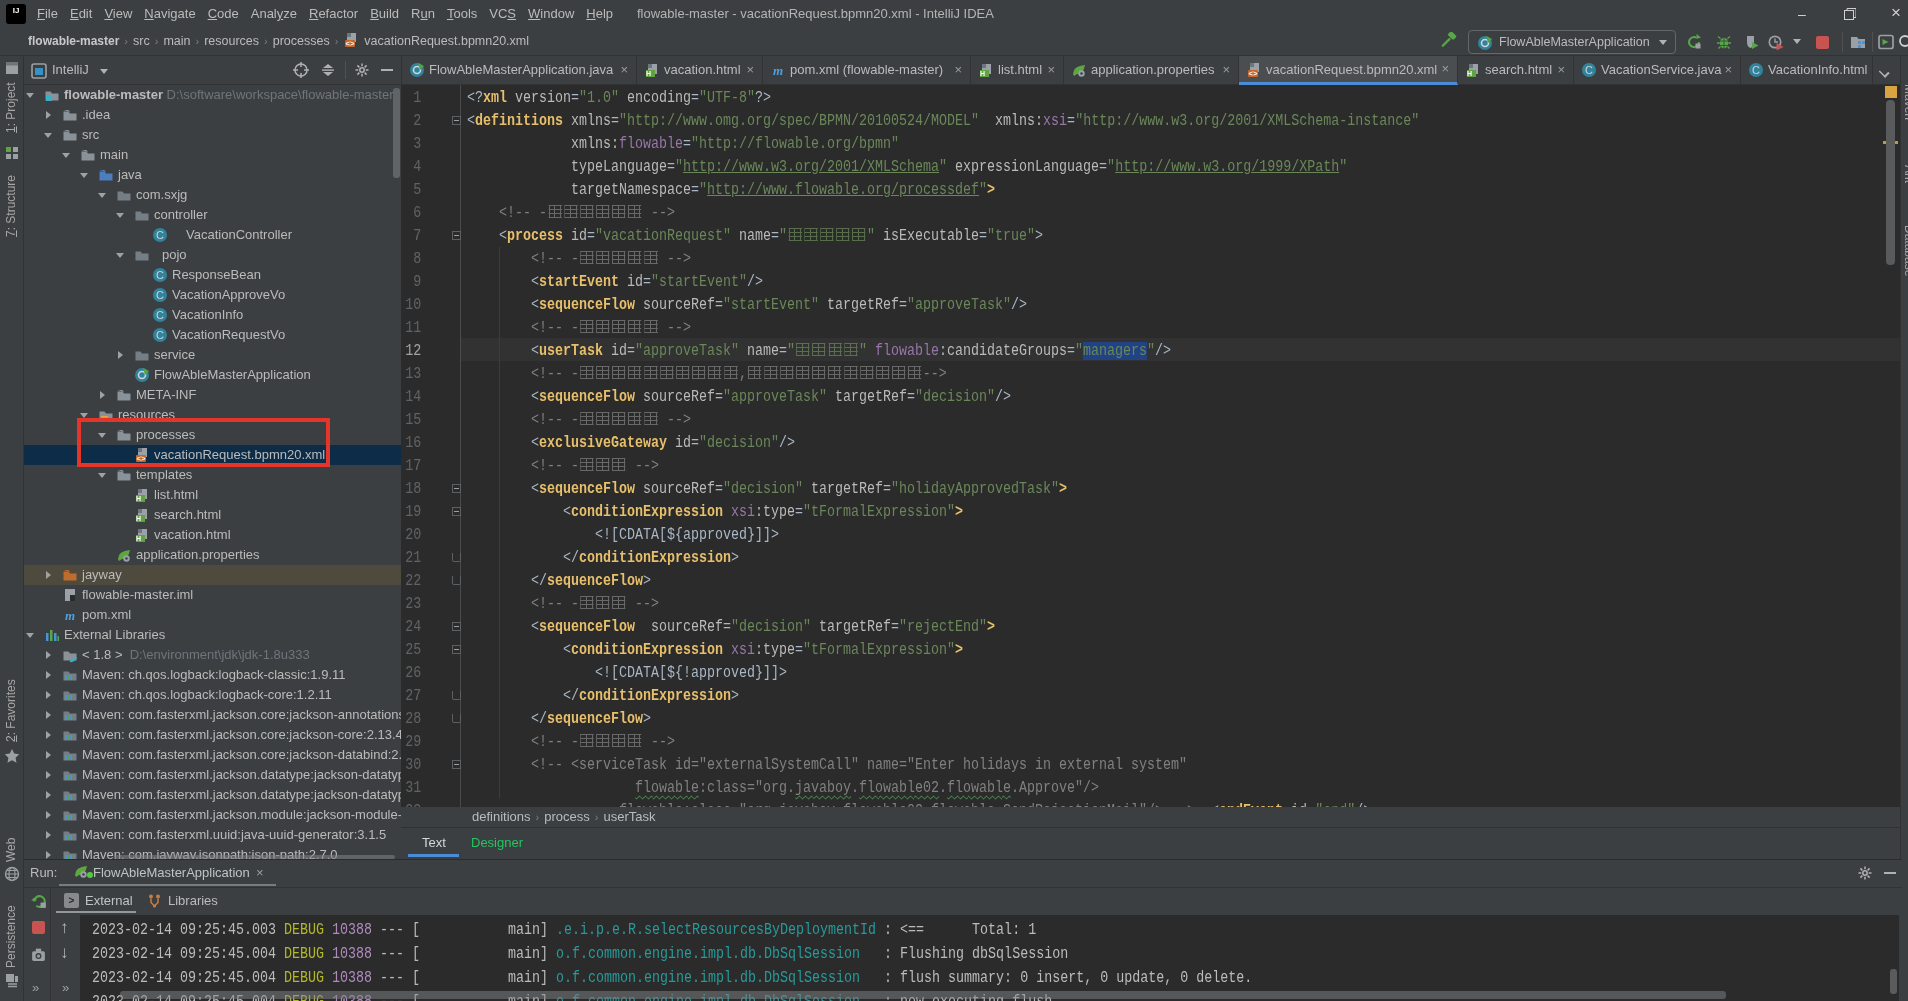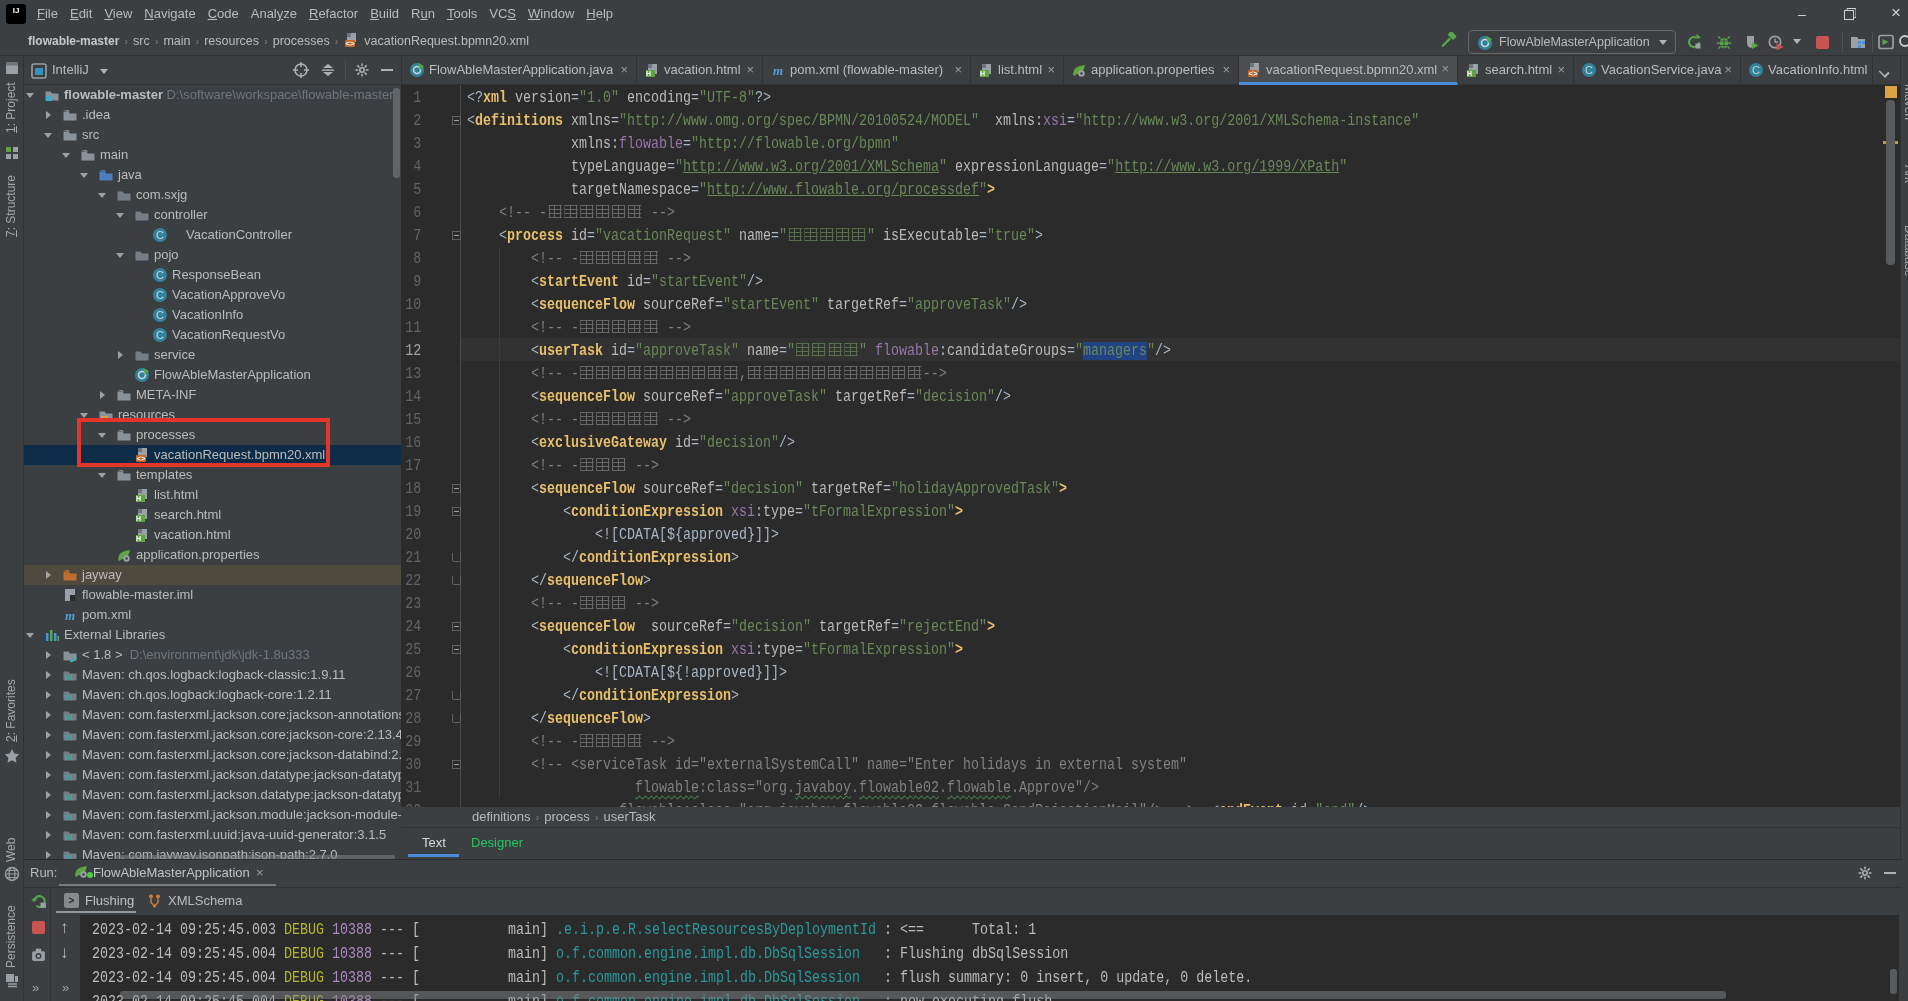--- a/index.html
+++ b/index.html
@@ -75,20 +75,21 @@
 #emark{position:absolute;left:1885px;top:86px;width:12px;height:12px;background:#d9a343;z-index:30}
 #emark2{position:absolute;left:1883px;top:141px;width:15px;height:3px;background:#b8a039;z-index:30}
 #tscroll{position:absolute;left:393px;top:88px;width:7px;height:90px;background:rgba(128,131,133,.55);border-radius:3px;z-index:30}
 #thscroll{position:absolute;left:115px;top:855px;width:280px;height:4px;background:rgba(128,131,133,.55);border-radius:2px;z-index:30}
 #chscroll{position:absolute;left:120px;top:991px;width:1606px;height:8px;background:rgba(128,131,133,.5);border-radius:3px;z-index:30}
 </style></head>
 <body>
 <div id="titlebar">
  <div id="logo">IJ</div>
  <span style="margin-left:31px"><span class="mi"><u>F</u>ile</span><span class="mi"><u>E</u>dit</span><span class="mi"><u>V</u>iew</span><span class="mi"><u>N</u>avigate</span><span class="mi"><u>C</u>ode</span><span class="mi">Anal<u>y</u>ze</span><span class="mi"><u>R</u>efactor</span><span class="mi"><u>B</u>uild</span><span class="mi">R<u>u</u>n</span><span class="mi"><u>T</u>ools</span><span class="mi">VC<u>S</u></span><span class="mi"><u>W</u>indow</span><span class="mi"><u>H</u>elp</span></span>
+ <div id="wtitle">flowable-master - vacationRequest.bpmn20.xml - IntelliJ IDEA</div>
  <div class="wbtn" style="left:1785px">–</div>
  <div class="wbtn" style="left:1833px"><svg width="12" height="12" viewBox="0 0 12 12" style="margin-top:8px">
         <rect x="0.5" y="2.5" width="9" height="9" fill="none" stroke="#cfcfcf"></rect>
         <path d="M3 2.5 V0.5 h9 v9 h-2" fill="none" stroke="#cfcfcf"></path>
       </svg></div>
  <div class="wbtn wx" style="left:1879px">×</div>
 </div>
 <div id="navbar">
  <span style="margin-left:28px" class="bcb">flowable-master</span><span class="bsep">›</span><span class="bc">src</span><span class="bsep">›</span><span class="bc">main</span><span class="bsep">›</span><span class="bc">resources</span><span class="bsep">›</span><span class="bc">processes</span><span class="bsep">›</span><span style="display:inline-block;vertical-align:-3px;margin-right:5px"><svg width="16" height="16">
         <rect x="4" y="1" width="9" height="9" fill="#9aa1a8"></rect>
@@ -283,21 +284,21 @@
         </span>
         <span class="tlb" style="left:162px">VacationController</span>
       </div>
       <div class="trow" style="top:189px">
         <span class="adn" style="left:92px"></span>
         <span class="tic" style="left:110px">
           <svg width="16" height="16">
             <path d="M1.5 4.5 h5 l1.5 2 h6.5 v7 h-13z" fill="#757e85"></path>
           </svg>
         </span>
-        <span class="tlb" style="left:130px">pojo</span>
+        <span class="tlb" style="left:138px">pojo</span>
       </div>
       <div class="trow" style="top:209px">
         <span class="tic" style="left:128px">
           <svg width="16" height="16">
             <circle cx="8" cy="8" r="7" fill="#31839c"></circle>
             <text x="8" y="12" font-size="11" font-family="Liberation Sans" fill="#cdd3d8" text-anchor="middle">C</text>
           </svg>
         </span>
         <span class="tlb" style="left:148px">ResponseBean</span>
       </div>
@@ -828,29 +829,29 @@
       <rect x="5.5" y="2.5" width="5" height="3" fill="#9aa0a3"></rect>
       <circle cx="8" cy="9.5" r="2.8" fill="#3c3f41"></circle>
       <circle cx="8" cy="9.5" r="1.5" fill="#9aa0a3"></circle>
     </svg>
 <div style="position:absolute;left:8px;top:120px;color:#9da0a2;font-size:13px;letter-spacing:-2px">»</div>
 <div style="position:absolute;left:36px;top:58px;color:#b6b9bb;font-size:17px">↑</div>
 <div style="position:absolute;left:36px;top:83px;color:#b6b9bb;font-size:17px">↓</div>
 <div style="position:absolute;left:38px;top:120px;color:#9da0a2;font-size:13px;letter-spacing:-2px">»</div>
 <div id="contabs">
  <span style="position:absolute;left:14px;top:6px;width:15px;height:15px;background:#87898b;border-radius:2px;color:#2b2b2b;font-weight:bold;text-align:center;line-height:15px;font-size:10px">&gt;</span>
- <span style="position:absolute;left:35px;top:0;line-height:27px;color:#c0c3c5">Flushing</span>
+ <span style="position:absolute;left:35px;top:0;line-height:27px;color:#c0c3c5">External</span>
  <div style="position:absolute;left:6px;top:24px;width:80px;height:2px;background:#94989b"></div>
  <svg style="position:absolute;left:97px;top:6px" width="16" height="16" viewBox="0 0 16 16">
         <circle cx="4" cy="3.5" r="2" fill="#c77d40"></circle>
         <circle cx="11" cy="3.5" r="2" fill="#c77d40"></circle>
         <path d="M4 5.5 v4 l3 3 M11 5.5 v4 l-3 3" stroke="#c77d40" stroke-width="1.5" fill="none"></path>
         <circle cx="7.5" cy="13" r="1.6" fill="#c77d40"></circle>
       </svg>
- <span style="position:absolute;left:118px;top:0;line-height:27px;color:#bbbbbb">XMLSchema</span>
+ <span style="position:absolute;left:118px;top:0;line-height:27px;color:#bbbbbb">Libraries</span>
 </div>
 <div id="console">
       <div id="conpre">
         <div class="kl"><span class="w1">2023-02-14 09:25:45.003 </span><span class="dbg">DEBUG</span><span class="pid"> 10388</span><span class="w1"> --- [           main] </span><span class="lg">.e.i.p.e.R.selectResourcesByDeploymentId</span><span class="w1"> : &lt;==      Total: 1</span></div>
         <div class="kl"><span class="w1">2023-02-14 09:25:45.004 </span><span class="dbg">DEBUG</span><span class="pid"> 10388</span><span class="w1"> --- [           main] </span><span class="lg">o.f.common.engine.impl.db.DbSqlSession</span><span class="w1">   : Flushing dbSqlSession</span></div>
         <div class="kl"><span class="w1">2023-02-14 09:25:45.004 </span><span class="dbg">DEBUG</span><span class="pid"> 10388</span><span class="w1"> --- [           main] </span><span class="lg">o.f.common.engine.impl.db.DbSqlSession</span><span class="w1">   : flush summary: 0 insert, 0 update, 0 delete.</span></div>
         <div class="kl"><span class="w1">2023-02-14 09:25:45.004 </span><span class="dbg">DEBUG</span><span class="pid"> 10388</span><span class="w1"> --- [           main] </span><span class="lg">o.f.common.engine.impl.db.DbSqlSession</span><span class="w1">   : now executing flush...</span></div>
       </div>
     </div>
 <div style="position:absolute;left:1866px;top:109px;width:7px;height:25px;background:rgba(128,131,133,.55);border-radius:3px"></div>

